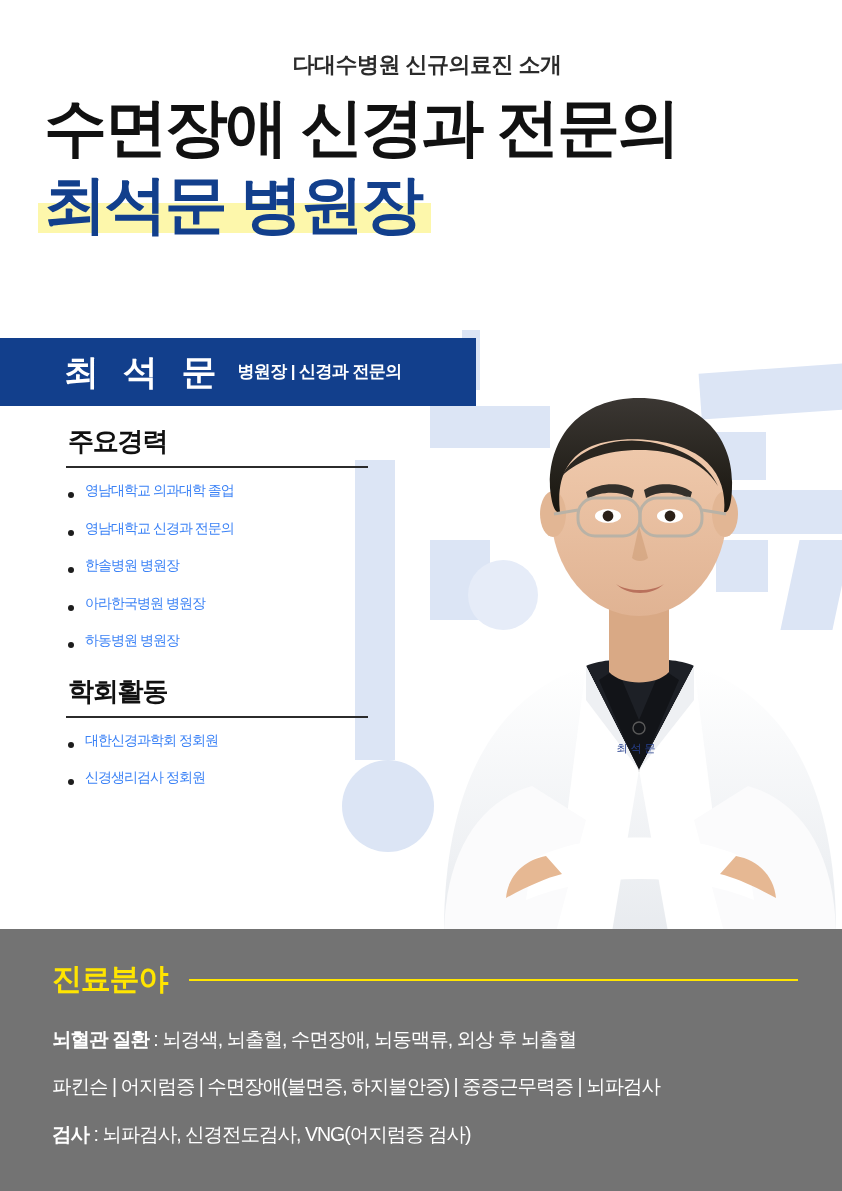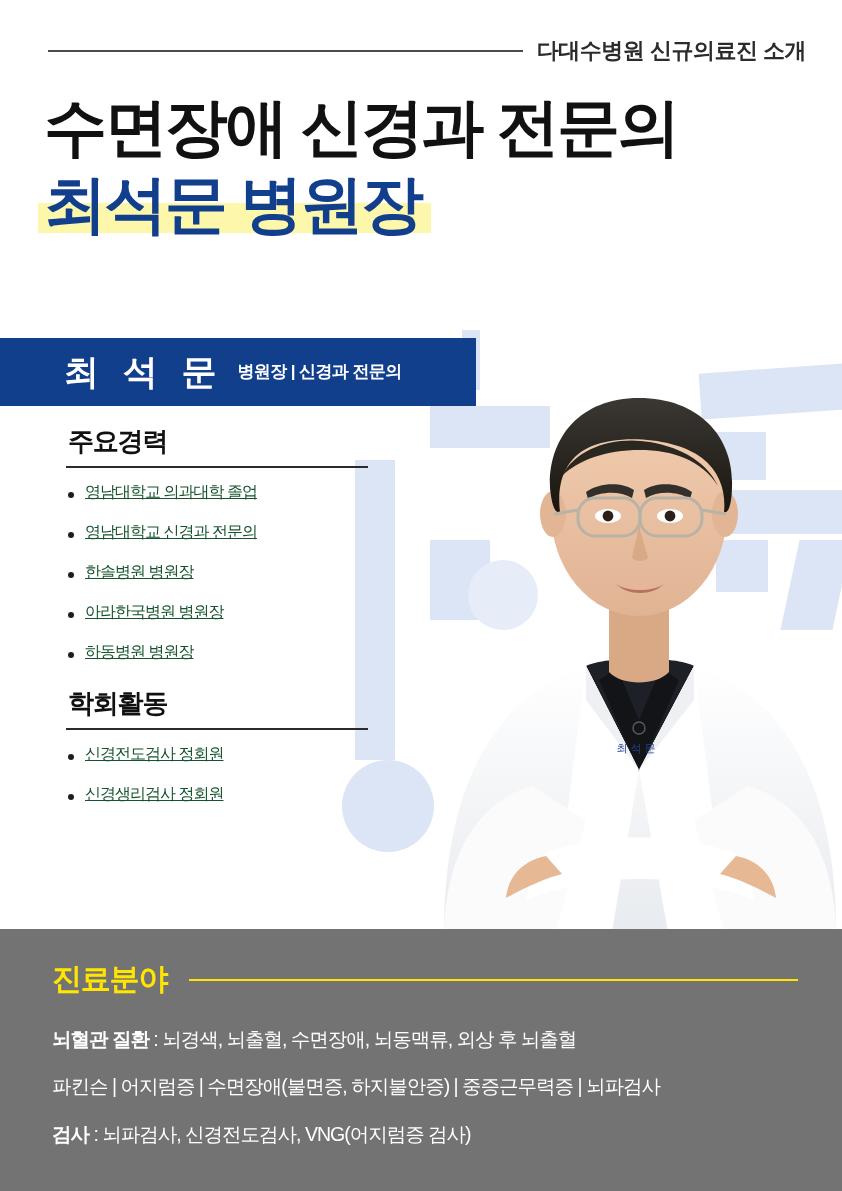--- a/index.html
+++ b/index.html
@@ -37,20 +37,21 @@
   
   .eyebrow {
     position: absolute;
     top: 36px;
     left: 48px;
     right: 36px;
     height: 30px;
     display: flex;
     align-items: center;
     gap: 14px;
+    flex-direction: column;
   }
   .eyebrow-rule {
     flex: 1 1 auto;
     height: 2px;
     background: #4c4c4c;
   }
   .eyebrow-text {
     flex: 0 0 auto;
     font-size: 22px;
     font-weight: 700;
@@ -161,28 +162,27 @@
     background: #2b2b2b;
     margin-bottom: 14px;
   }
   .bullets {
     list-style: none;
     margin: 0;
     padding: 0;
   }
   .bullets li {
     position: relative;
-    font-size: 16px;
+    font-size: 14px;
     line-height: 1.25;
-    color: #14532d;
+    color: #3b82f6;
     letter-spacing: -1px;
     padding-left: 19px;
     margin-bottom: 20px;
     white-space: nowrap;
-    text-decoration: underline;
   }
   .bullets li:last-child { margin-bottom: 0; }
   .bullets li::before {
     content: "";
     position: absolute;
     left: 2px;
     top: 10px;
     width: 6px;
     height: 6px;
     border-radius: 50%;
@@ -349,21 +349,21 @@
         <li>한솔병원 병원장</li>
         <li>아라한국병원 병원장</li>
         <li>하동병원 병원장</li>
       </ul>
     </div>
 
     <div class="section">
       <div class="section-title">학회활동</div>
       <div class="section-rule"></div>
       <ul class="bullets">
-        <li>신경전도검사 정회원</li>
+        <li>대한신경과학회 정회원</li>
         <li>신경생리검사 정회원</li>
       </ul>
     </div>
 
   </div>
 
   <div class="bottom">
     <div class="bottom-head">
       <div class="bottom-title">진료분야</div>
       <div class="bottom-rule"></div>

